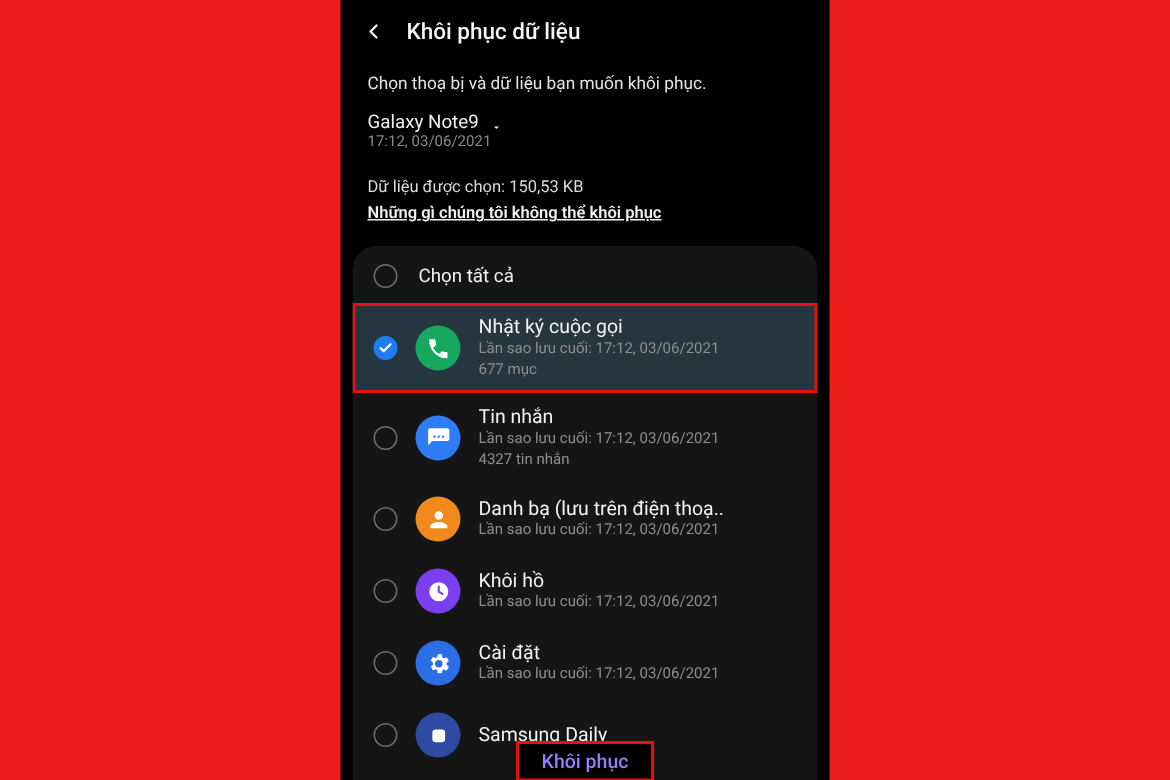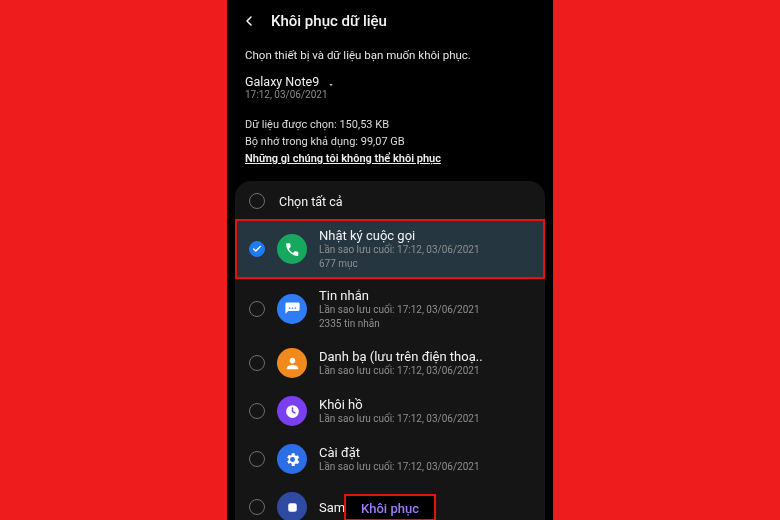--- a/index.html
+++ b/index.html
@@ -135,35 +135,34 @@
 
   <div class="header">
     <span class="back-icon">
       <svg width="16" height="16" viewBox="0 0 24 24" fill="none" stroke="#f0f0f0" stroke-width="2.4" stroke-linecap="round" stroke-linejoin="round">
           <polyline points="15 18 9 12 15 6"></polyline>
         </svg>
     </span>
     <span class="header-title">Khôi phục dữ liệu</span>
   </div>
 
-  <div class="subtitle">Chọn thiết bị và dữ liệu bạn muốn khôi phục.</div>
+  <div class="subtitle">Chọn thoạ bị và dữ liệu bạn muốn khôi phục.</div>
 
   <div class="device-row">
     <span class="device-name">Galaxy Note9</span>
     <span class="chev">
       <svg width="8" height="8" viewBox="0 0 24 24" fill="#f0f0f0">
           <path d="M7 10l5 5 5-5z"></path>
         </svg>
     </span>
   </div>
   <div class="device-time">17:12, 03/06/2021</div>
 
   <div class="info-block">
     <div>Dữ liệu được chọn: 150,53 KB</div>
-    <div>Bộ nhớ trong khả dụng: 99,07 GB</div>
     <div class="info-link">Những gì chúng tôi không thể khôi phục</div>
   </div>
 
   <div class="list-panel">
     <div class="row select-all-row">
       <span class="radio"></span>
       <span class="row-title">Chọn tất cả</span>
     </div>
     <div id="items">
         <div class="row hl">
@@ -186,21 +185,21 @@
         <div class="row">
           <span class="radio"></span>
           <span class="app-icon" style="background: rgb(46, 125, 246);">
             <svg width="17" height="17" viewBox="0 0 24 24" fill="#fff">
               <path d="M20 2H4c-1.1 0-2 .9-2 2v14l4-4h14c1.1 0 2-.9 2-2V4c0-1.1-.9-2-2-2zM7 9h2v2H7V9zm4 0h2v2h-2V9zm4 0h2v2h-2V9z"></path>
             </svg>
           </span>
           <div class="row-text">
             <div class="row-title">Tin nhắn</div>
             <div class="row-sub">Lần sao lưu cuối: 17:12, 03/06/2021</div>
-            <div class="row-sub">2335 tin nhắn</div>
+            <div class="row-sub">4327 tin nhắn</div>
           </div>
         </div>
         <div class="row">
           <span class="radio"></span>
           <span class="app-icon" style="background: rgb(240, 138, 29);">
             <svg width="17" height="17" viewBox="0 0 24 24" fill="#fff">
               <path d="M12 12c2.2 0 4-1.8 4-4s-1.8-4-4-4-4 1.8-4 4 1.8 4 4 4zm0 2c-2.7 0-8 1.3-8 4v2h16v-2c0-2.7-5.3-4-8-4z"></path>
             </svg>
           </span>
           <div class="row-text">

